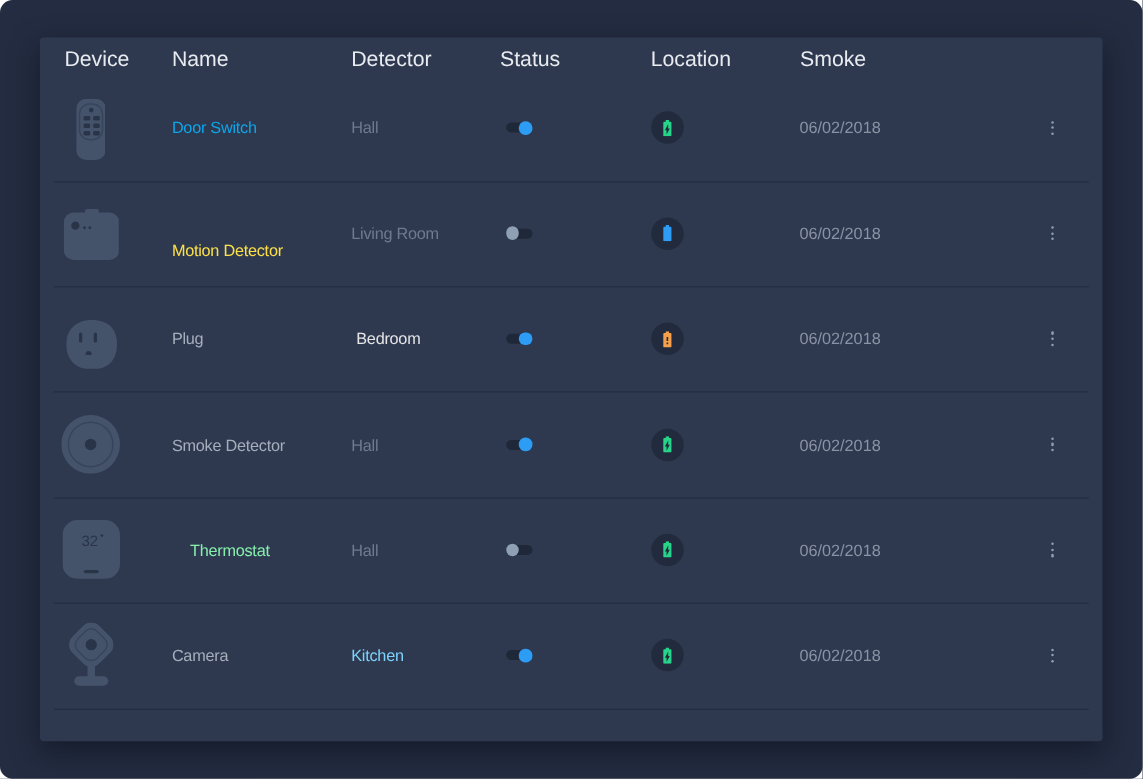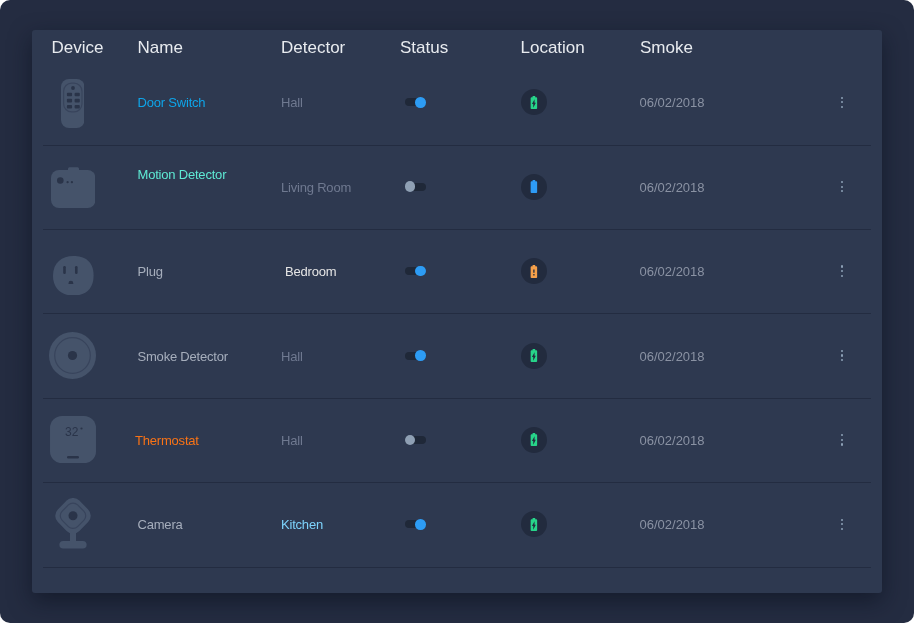--- a/index.html
+++ b/index.html
@@ -42,21 +42,21 @@
     <div style="position:absolute;left:841.1px;top:101.2px;width:2.2px;height:2.2px;border-radius:50%;background:#8da0b6"></div>
     <div style="position:absolute;left:841.1px;top:105.85000000000001px;width:2.2px;height:2.2px;border-radius:50%;background:#8da0b6"></div>
 <div class="sep" style="top:144.5px"></div>
 <svg style="position:absolute;left:50.5px;top:165.7px" width="44.5" height="42" viewBox="0 0 44.5 42">
 <rect x="17" y="1.2" width="11" height="6" rx="1.5" fill="#45536a"></rect>
 <rect x="0" y="4" width="44.5" height="38" rx="8" fill="#45536a"></rect>
 <circle cx="9.3" cy="14.5" r="3.3" fill="#2a3449"></circle>
 <circle cx="16.6" cy="16.2" r="1.15" fill="#2a3449"></circle>
 <circle cx="20.9" cy="16.2" r="1.15" fill="#2a3449"></circle>
 </svg>
-<div class="cell" style="left:137.5px;top:174px;color:#5eead4">Motion Detector</div>
+<div class="cell" style="left:137.5px;top:200px;color:#fde047">Motion Detector</div>
 <div class="cell" style="left:281px;top:186.7px;color:#6f7990">Living Room</div>
 <div style="position:absolute;left:405.2px;top:182.7px;width:20.5px;height:8px;border-radius:4px;background:#1f2838"></div>
 <div style="position:absolute;left:404.9px;top:181.39999999999998px;width:10.6px;height:10.6px;border-radius:50%;background:#8fa0b4"></div>
 <div style="position:absolute;left:521px;top:173.7px;width:26px;height:26px;border-radius:50%;background:#222b3e"></div>
 <svg style="position:absolute;left:530.1px;top:180.2px" width="7.8" height="13" viewBox="6 2 12 20">
       <path fill="#2e9bf5" fill-rule="evenodd" d="M15.67 4H14V2h-4v2H8.33C7.6 4 7 4.6 7 5.33v15.33C7 21.4 7.6 22 8.33 22h7.33c.74 0 1.34-.6 1.34-1.33V5.33C17 4.6 16.4 4 15.67 4z"></path>
     </svg>
 <div class="cell" style="left:639.5px;top:186.7px;color:#8a92a3;letter-spacing:0">06/02/2018</div>
 <div style="position:absolute;left:841.1px;top:180.95px;width:2.2px;height:2.2px;border-radius:50%;background:#8da0b6"></div>
     <div style="position:absolute;left:841.1px;top:185.6px;width:2.2px;height:2.2px;border-radius:50%;background:#8da0b6"></div>
@@ -98,21 +98,21 @@
 <div style="position:absolute;left:841.1px;top:349.75px;width:2.2px;height:2.2px;border-radius:50%;background:#8da0b6"></div>
     <div style="position:absolute;left:841.1px;top:354.4px;width:2.2px;height:2.2px;border-radius:50%;background:#8da0b6"></div>
     <div style="position:absolute;left:841.1px;top:359.04999999999995px;width:2.2px;height:2.2px;border-radius:50%;background:#8da0b6"></div>
 <div class="sep" style="top:397.70000000000005px"></div>
 <svg style="position:absolute;left:49.5px;top:416.20000000000005px" width="46" height="47.2" viewBox="0 0 46 47.2">
 <rect x="0" y="0" width="46" height="47.2" rx="12" fill="#45536a"></rect>
 <text x="21.8" y="20.5" font-family="Liberation Sans, sans-serif" font-size="12" fill="#2a3449" text-anchor="middle">32</text>
 <circle cx="31.5" cy="12.5" r="1.1" fill="#2a3449"></circle>
 <rect x="17" y="40" width="12" height="2.6" rx="1.3" fill="#2a3449"></rect>
 </svg>
-<div class="cell" style="left:135px;top:439.90000000000003px;color:#f97316">Thermostat</div>
+<div class="cell" style="left:152px;top:439.90000000000003px;color:#86efac">Thermostat</div>
 <div class="cell" style="left:281px;top:439.90000000000003px;color:#6f7990">Hall</div>
 <div style="position:absolute;left:405.2px;top:435.90000000000003px;width:20.5px;height:8px;border-radius:4px;background:#1f2838"></div>
 <div style="position:absolute;left:404.9px;top:434.6px;width:10.6px;height:10.6px;border-radius:50%;background:#8fa0b4"></div>
 <div style="position:absolute;left:521px;top:426.90000000000003px;width:26px;height:26px;border-radius:50%;background:#222b3e"></div>
 <svg style="position:absolute;left:530.1px;top:433.40000000000003px" width="7.8" height="13" viewBox="6 2 12 20">
       <path fill="#27d58a" fill-rule="evenodd" d="M15.67 4H14V2h-4v2H8.33C7.6 4 7 4.6 7 5.33v15.33C7 21.4 7.6 22 8.33 22h7.33c.74 0 1.34-.6 1.34-1.33V5.33C17 4.6 16.4 4 15.67 4zM11 20v-5.5H9L13 7v5.5h2L11 20z"></path>
     </svg>
 <div class="cell" style="left:639.5px;top:439.90000000000003px;color:#8a92a3;letter-spacing:0">06/02/2018</div>
 <div style="position:absolute;left:841.1px;top:434.15000000000003px;width:2.2px;height:2.2px;border-radius:50%;background:#8da0b6"></div>
     <div style="position:absolute;left:841.1px;top:438.8px;width:2.2px;height:2.2px;border-radius:50%;background:#8da0b6"></div>

